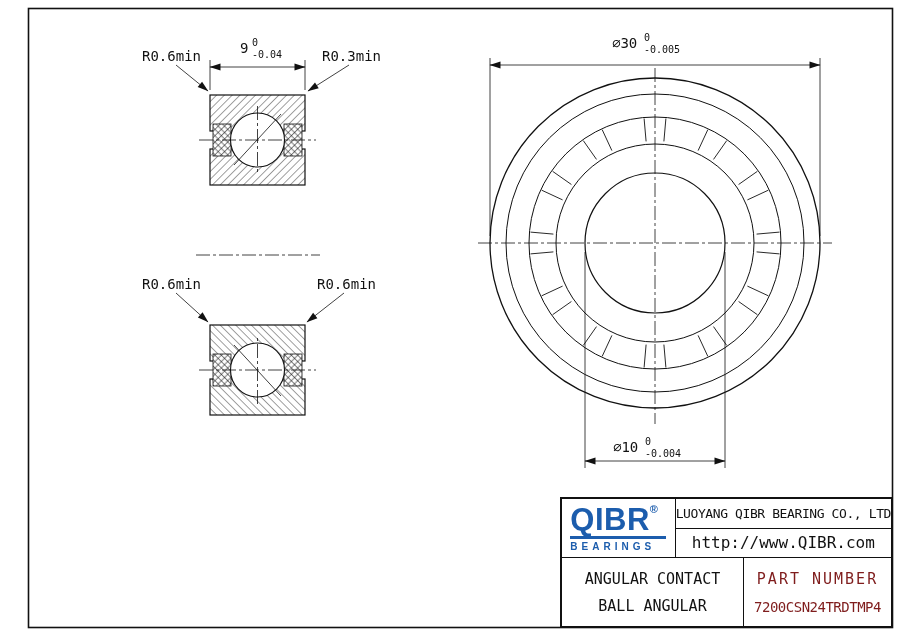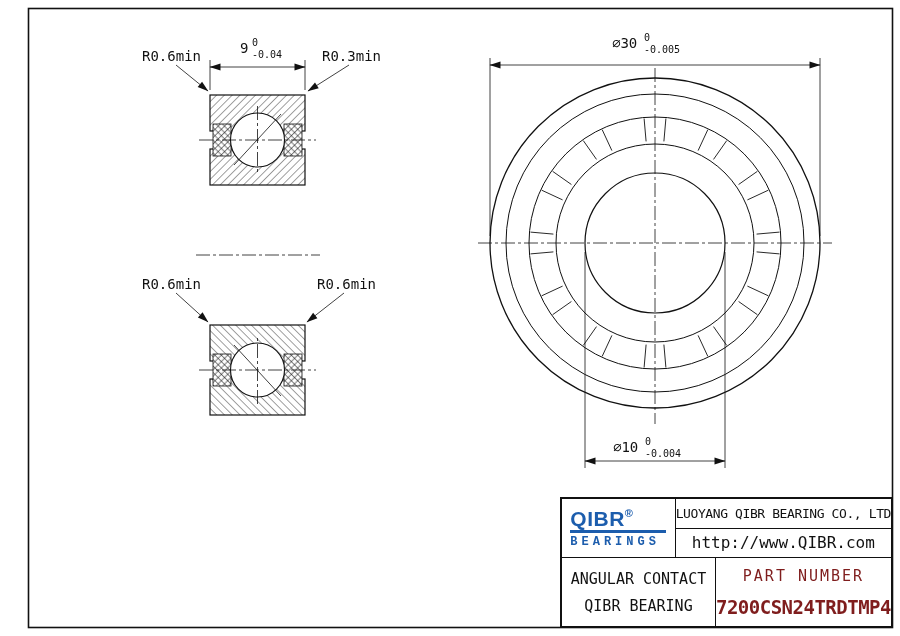--- a/index.html
+++ b/index.html
@@ -22,39 +22,39 @@
     position:absolute; left:560px; top:497px; width:333px; height:131px;
     border:2px solid #111; background:#fff; display:flex; flex-direction:column;
   }
   .tb-row1 { display:flex; height:59px; border-bottom:1.5px solid #111; }
   .tb-row2 { display:flex; flex:1; }
   .tb-logo-cell { width:143px; border-right:1.5px solid #111;
     display:flex; align-items:center; justify-content:center; }
   .logo-stack { display:flex; flex-direction:column; align-items:flex-start; }
   .logo-line { line-height:1; white-space:nowrap; }
   .logo-main { font-family:"Liberation Sans", sans-serif; font-weight:700;
-    font-size:21px; color:#1c5dad; letter-spacing:0.5px; }
+    font-size:31px; color:#1c5dad; letter-spacing:0.5px; }
   .logo-reg { font-family:"Liberation Sans", sans-serif; font-weight:700;
     font-size:11px; color:#1c5dad; vertical-align:top; }
   .logo-underline { width:96px; height:3px; background:#1c5dad; margin-top:1px; }
-  .logo-sub { font-family:Liberation Mono, monospace; font-weight:700;
-    font-size:12px; letter-spacing:4px; color:#1c5dad; margin-top:2px; }
+  .logo-sub { font-family:Liberation Sans, sans-serif; font-weight:700;
+    font-size:10px; letter-spacing:4px; color:#1c5dad; margin-top:2px; }
   .tb-info-cell { flex:1; display:flex; flex-direction:column; }
   .tb-company { flex:1; border-bottom:1.5px solid #111; display:flex;
     align-items:center; justify-content:center; font-size:13px;
     letter-spacing:-0.4px; white-space:nowrap; color:#111; }
   .tb-website { flex:1; display:flex; align-items:center; justify-content:center;
     font-size:16px; color:#111; }
   .tb-desc-cell { width:182px; border-right:1.5px solid #111; display:flex;
     flex-direction:column; align-items:center; justify-content:center;
     gap:9px; font-size:15px; color:#111; }
   .tb-part-cell { flex:1; display:flex; flex-direction:column; align-items:center;
     justify-content:center; gap:11px; color:#7f1d1d; }
   .tb-part-label { font-size:15px; letter-spacing:2px; }
-  .tb-part-value { font-size:19px; letter-spacing:-0.5px; white-space:nowrap;font-weight:bold; }
+  .tb-part-value { font-size:14px; letter-spacing:-0.5px; white-space:nowrap; }
 </style>
 </head>
 <body>
 
 <div class="page">
 
   <svg class="drawing" width="900" height="636" viewBox="0 0 900 636">
     <defs>
       <marker id="arr" markerUnits="userSpaceOnUse" markerWidth="12" markerHeight="9" viewBox="0 0 12 9" refX="11" refY="4.5" orient="auto-start-reverse">
         <path d="M0.5,1 L11.5,4.5 L0.5,8 Z" fill="#111"></path>
@@ -178,21 +178,21 @@
         </div>
       </div>
       <div class="tb-info-cell">
         <div class="tb-company">LUOYANG QIBR BEARING CO., LTD</div>
         <div class="tb-website">http://www.QIBR.com</div>
       </div>
     </div>
     <div class="tb-row2">
       <div class="tb-desc-cell">
         <div>ANGULAR CONTACT</div>
-        <div>QIBR BEARING</div>
+        <div>BALL ANGULAR</div>
       </div>
       <div class="tb-part-cell">
         <div class="tb-part-label">PART NUMBER</div>
         <div class="tb-part-value">7200CSN24TRDTMP4</div>
       </div>
     </div>
   </div>
 
 </div>
 

